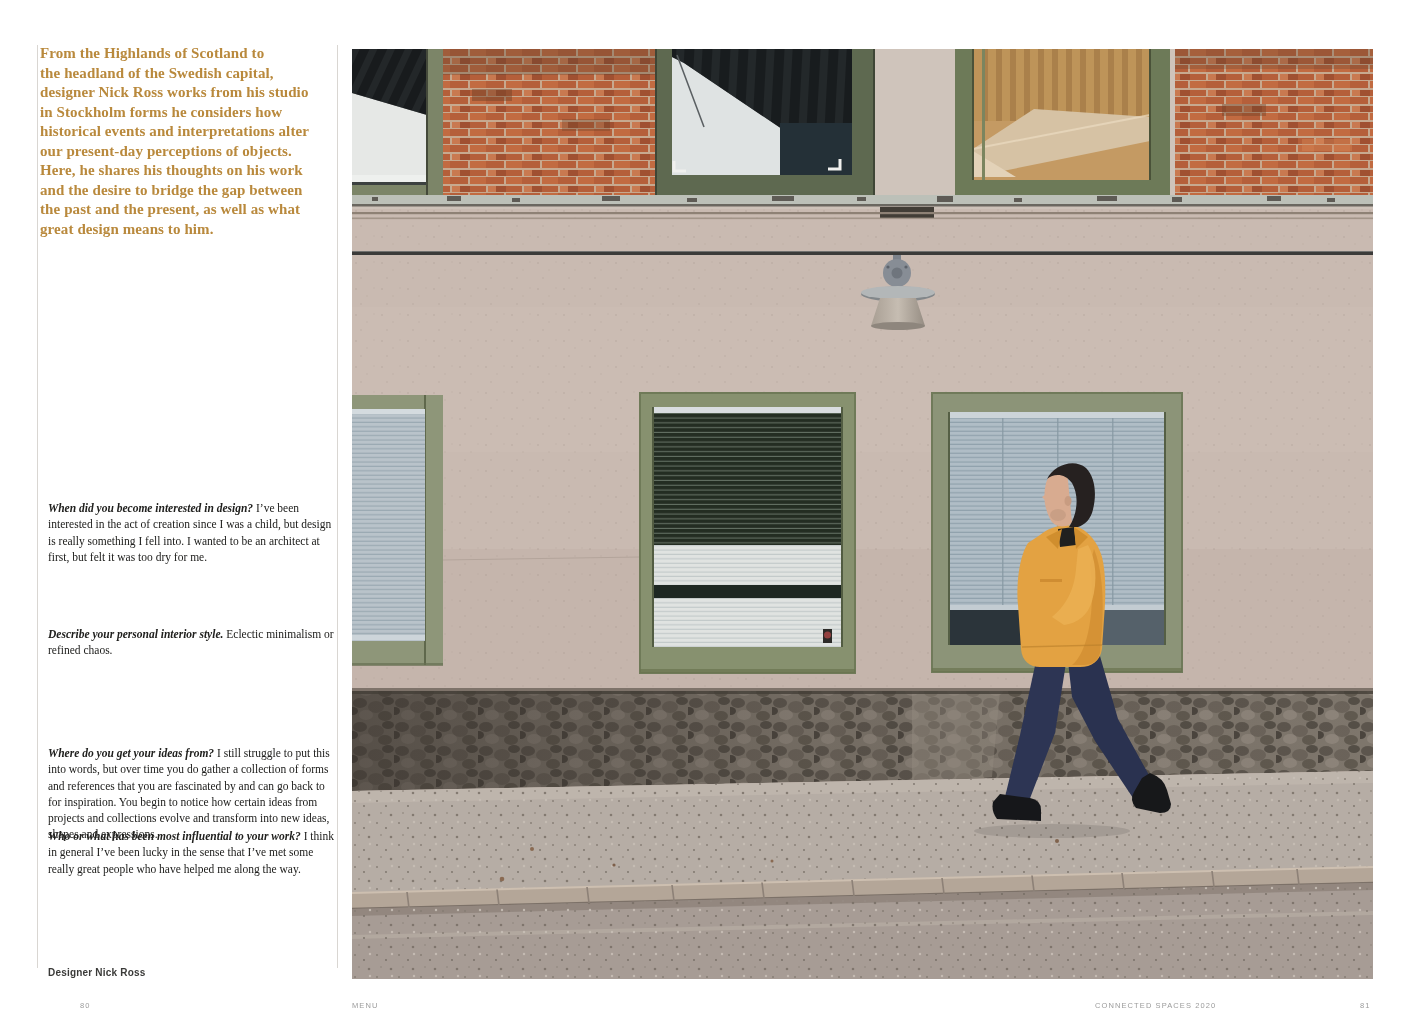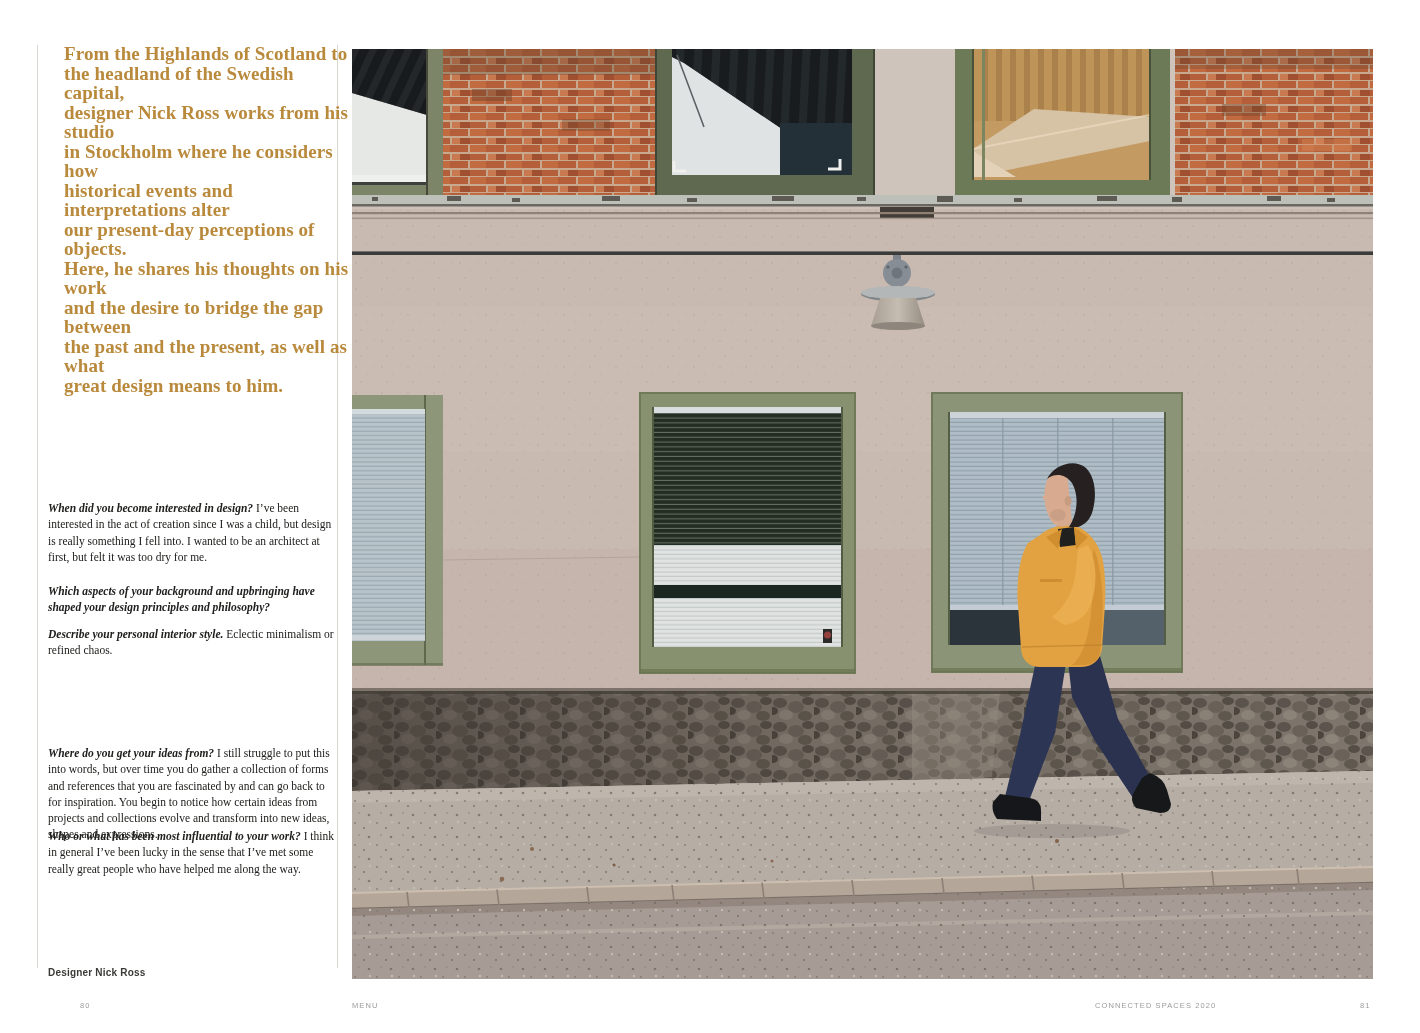--- a/index.html
+++ b/index.html
@@ -4,22 +4,22 @@
 <style>
   html,body{margin:0;padding:0;}
   body{
     width:1420px;height:1033px;position:relative;background:#ffffff;
     font-family:"Liberation Serif", serif;overflow:hidden;
   }
   .rule{position:absolute;width:1px;background:#d9d6d2;top:45px;height:923px;}
   .rule-left{left:37px;}
   .rule-right{left:337px;}
   .intro{
-    position:absolute;left:64px;top:44px;width:286px;
-    font-weight:bold;font-size:19px;line-height:19.5px;color:#b9893c;
+    position:absolute;left:40px;top:44px;width:286px;
+    font-weight:bold;font-size:15px;line-height:19.5px;color:#b9893c;
     letter-spacing:0.1px;
   }
   .qa{
     position:absolute;left:48px;width:288px;margin:0;
     font-size:11.5px;line-height:16.3px;color:#20201e;
   }
   .qa .q{font-weight:bold;font-style:italic;}
   .qa .q-block{display:block;}
   .qa1{top:500px;} .qa2{top:583px;} .qa3{top:626px;} .qa4{top:714px;margin-top:31px;} .qa5{top:828px;}
   .caption{
@@ -40,31 +40,31 @@
 </head>
 <body>
 
 <div class="rule rule-left"></div>
 <div class="rule rule-right"></div>
 
 <div class="intro">
   <div>From the Highlands of Scotland to</div>
   <div>the headland of the Swedish capital,</div>
   <div>designer Nick Ross works from his studio</div>
-  <div>in Stockholm where he considers how</div>
+  <div>in Stockholm forms he considers how</div>
   <div>historical events and interpretations alter</div>
   <div>our present-day perceptions of objects.</div>
   <div>Here, he shares his thoughts on his work</div>
   <div>and the desire to bridge the gap between</div>
   <div>the past and the present, as well as what</div>
   <div>great design means to him.</div>
 </div>
 
 <p class="qa qa1"><span class="q">When did you become interested in design?</span> <span class="a">I’ve been interested in the act of creation since I was a child, but design is really something I fell into. I wanted to be an architect at first, but felt it was too dry for me.</span></p>
-<p class="qa qa2"><span class="q q-block">Which aspects of your background and upbringing have shaped your design principles and philosophy?</span> </p>
+<p class="qa qa2"> </p>
 <p class="qa qa3"><span class="q">Describe your personal interior style.</span> <span class="a">Eclectic minimalism or refined chaos.</span></p>
 <p class="qa qa4"><span class="q">Where do you get your ideas from?</span> <span class="a">I still struggle to put this into words, but over time you do gather a collection of forms and references that you are fascinated by and can go back to for inspiration. You begin to notice how certain ideas from projects and collections evolve and transform into new ideas, shapes and expressions.</span></p>
 <p class="qa qa5"><span class="q">Who or what has been most influential to your work?</span> <span class="a">I think in general I’ve been lucky in the sense that I’ve met some really great people who have helped me along the way.</span></p>
 
 <div class="caption">Designer Nick Ross</div>
 
 <div class="foot foot-80">80</div>
 <div class="foot foot-menu">MENU</div>
 <div class="foot foot-pub">CONNECTED SPACES 2020</div>
 <div class="foot foot-81">81</div>

